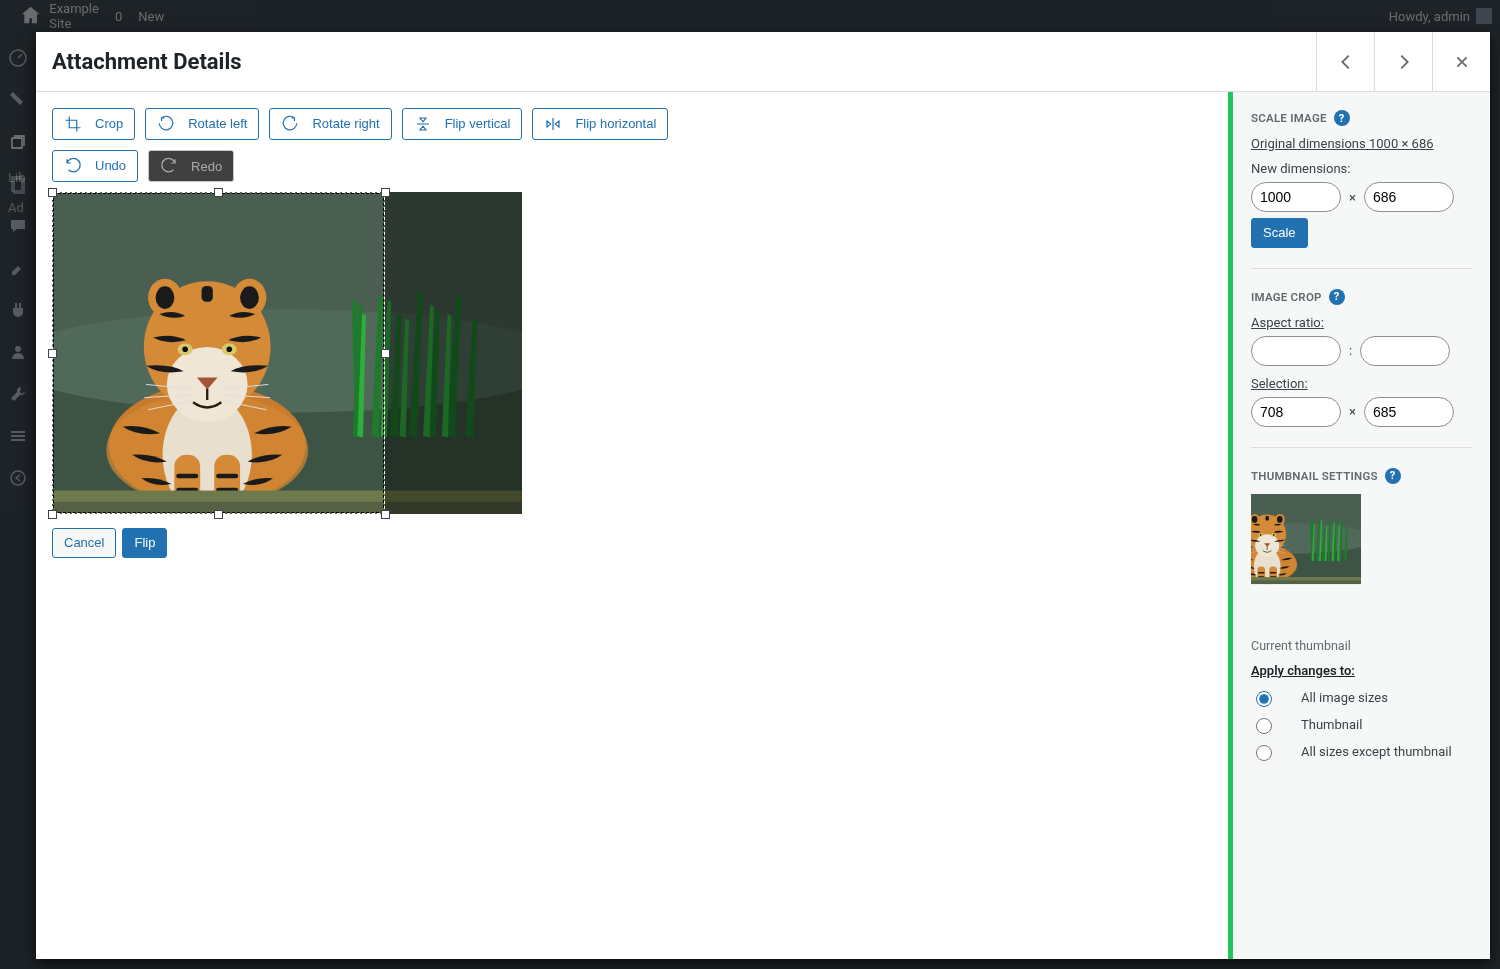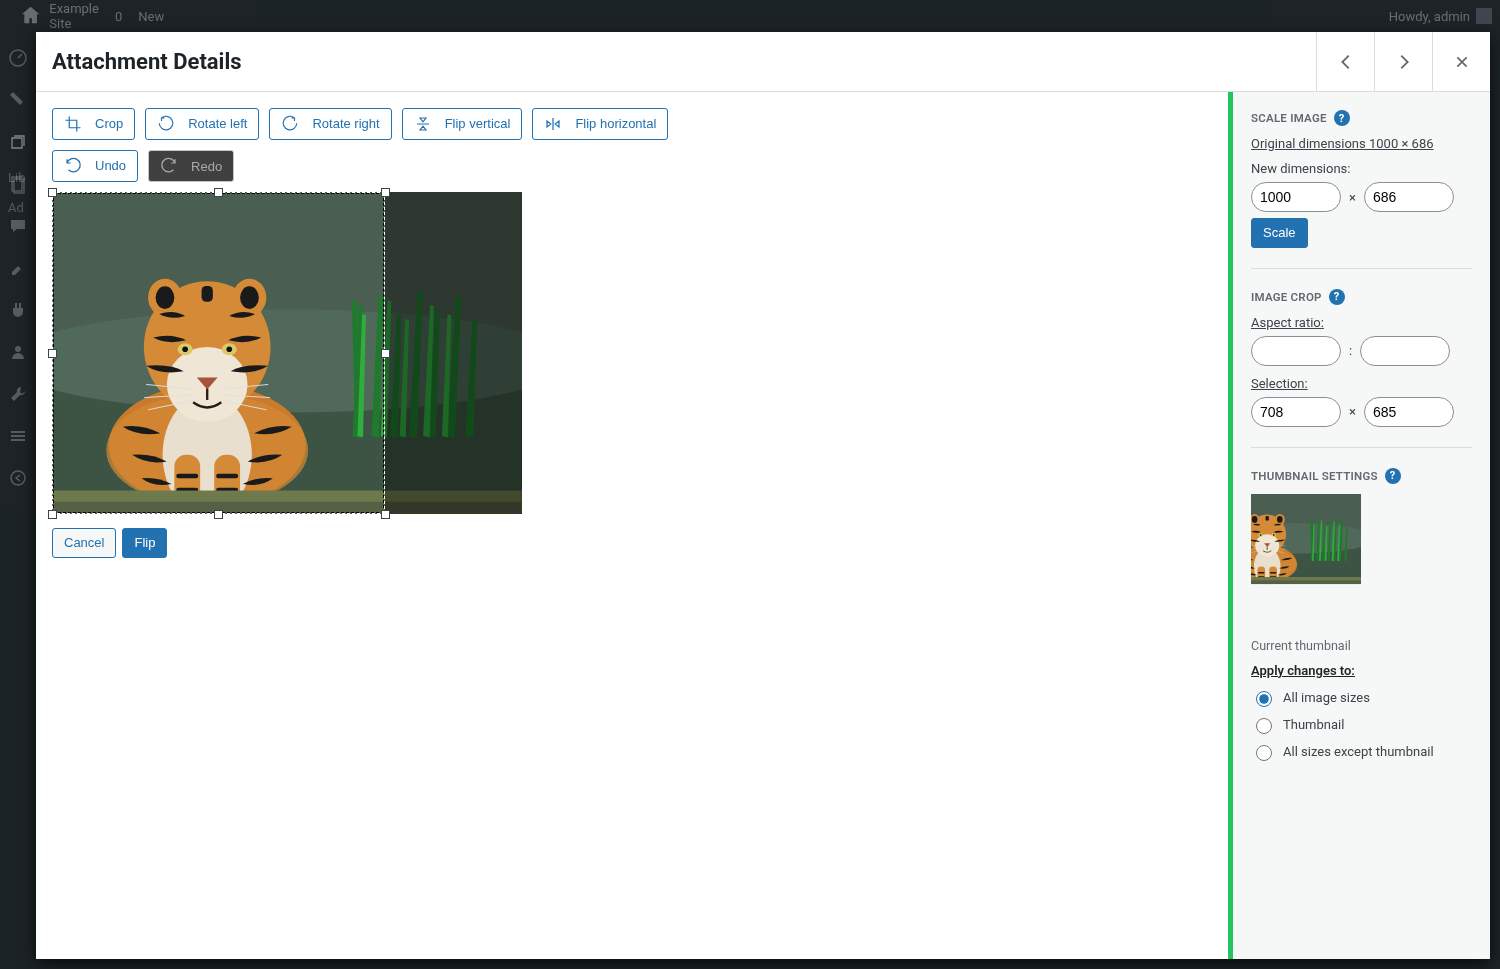--- a/index.html
+++ b/index.html
@@ -50,21 +50,21 @@
 
   
   .sec-title{font-size:11.5px;font-weight:600;letter-spacing:.02em;text-transform:uppercase;color:#646970;display:flex;align-items:center;gap:7px;}
   .help{display:inline-flex;width:16px;height:16px;border-radius:50%;background:#2271b1;color:#fff;align-items:center;justify-content:center;font-size:11px;font-weight:700;}
   .side p{margin:10px 0;text-decoration:underline;}
   .side hr{border:none;border-top:1px solid #dcdcde;margin:20px 0;}
   .row{display:flex;align-items:center;gap:8px;margin:6px 0;}
   .row input[type=text]{width:90px;padding:6px 8px;border:1px solid #8c8f94;border-radius:15px;font-size:14px;}
   .thumb{width:140px;height:140px;overflow:hidden;margin:10px 0 4px;}
   .thumb svg{width:100%;height:100%;display:block;}
-  .side label{display:flex;align-items:center;gap:8px;margin:8px 0;font-size:13px;}
+  .side label{display:flex;align-items:center;gap:26px;margin:8px 0;font-size:13px;}
   .side input[type=radio]{width:16px;height:16px;accent-color:#2271b1;}
   .bold{font-weight:600;color:#1d2327;}
   .muted{color:#646970;font-size:12.5px;}
 </style>
 </head>
 <body>
 
 <svg width="0" height="0" style="position:absolute">
   <symbol id="tiger-img" viewBox="0 0 1000 686">
     <rect width="1000" height="686" fill="#3d5444"></rect>

